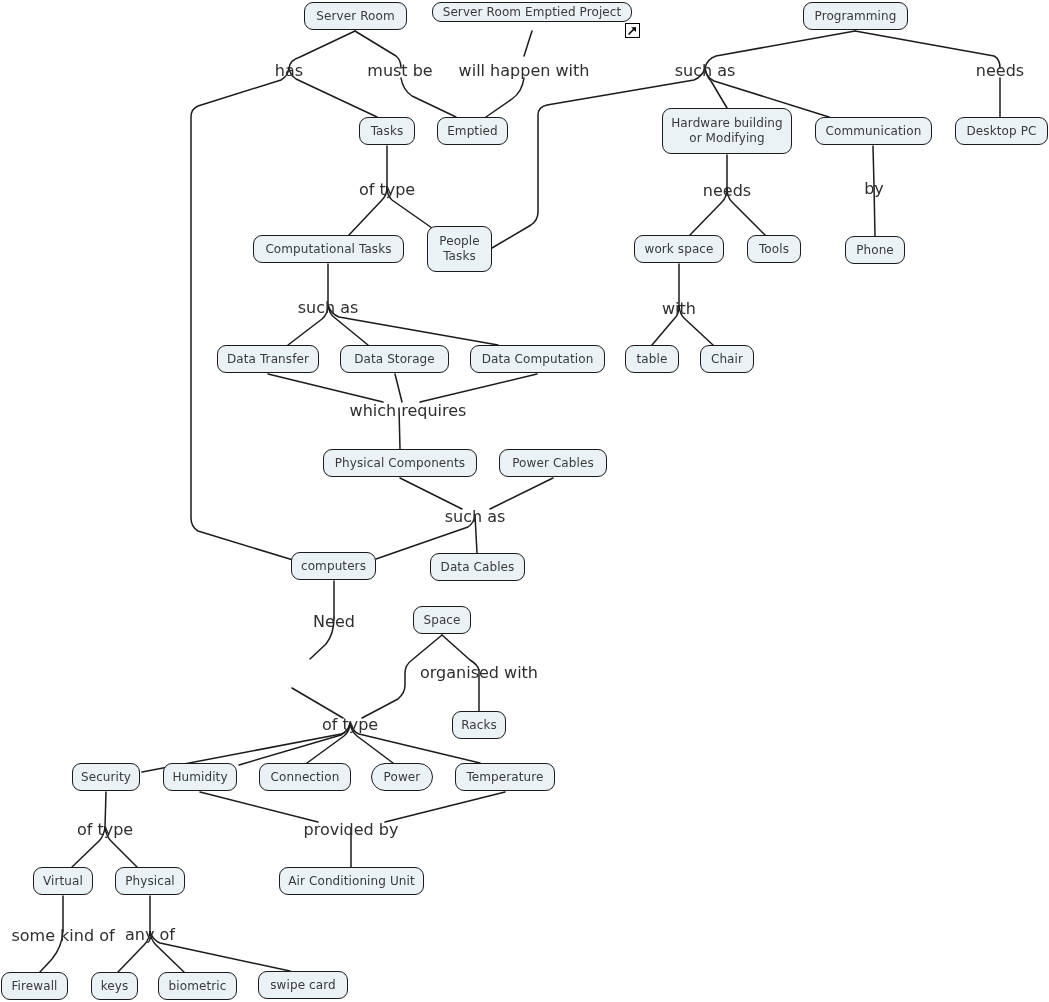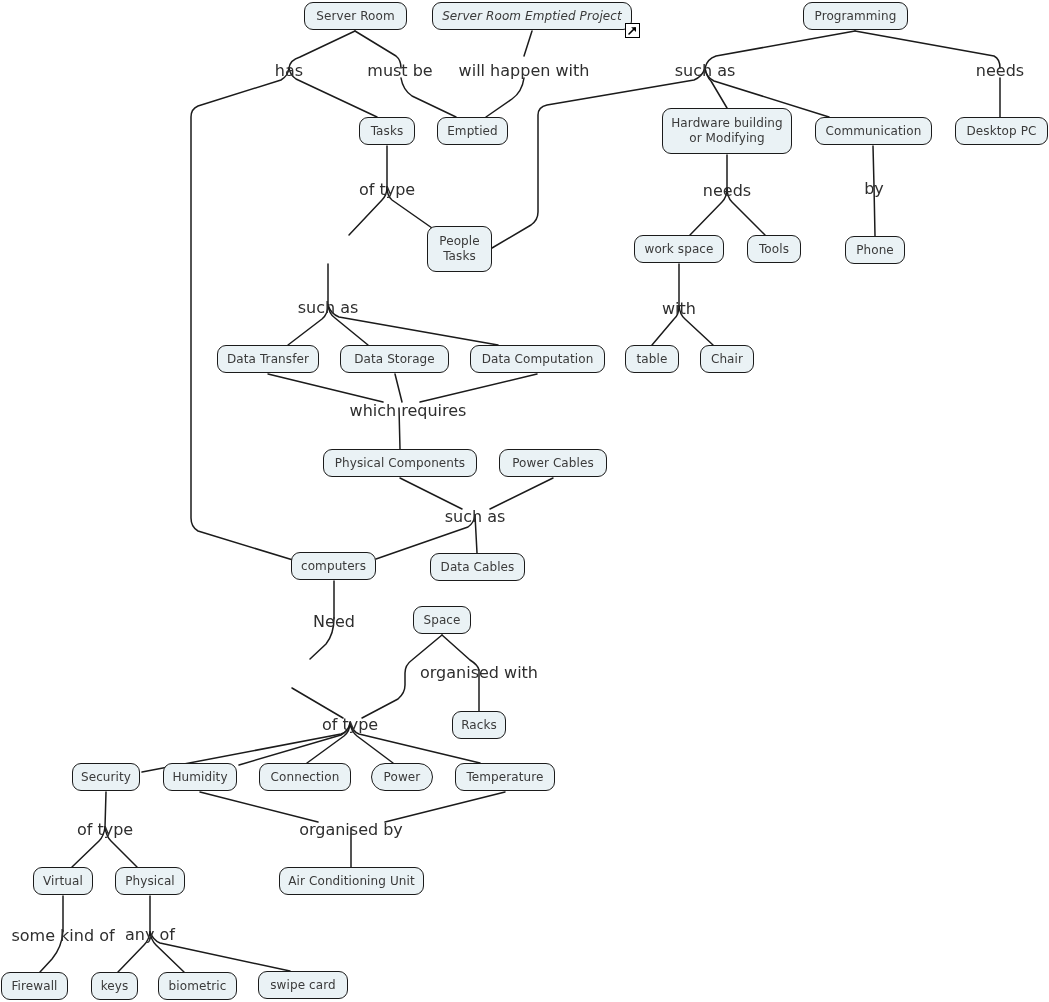--- a/index.html
+++ b/index.html
@@ -159,28 +159,29 @@
       <path d="M 63 931 Q 62 947 52 959 L 40 972"></path>
 
       <path d="M 150 896 L 150 932"></path>
       <path d="M 150 932 Q 149 940 144 945 L 118 972"></path>
       <path d="M 150 932 Q 151 940 156 945 L 184 972"></path>
       <path d="M 150 932 Q 153 940 160 943 L 290 971"></path>
     </g>
   </svg>
 
   <div class="node" style="left: 304px; top: 2px; width: 103px; height: 28px;">Server Room</div>
-  <div class="node" style="left: 432px; top: 2px; width: 200px; height: 28px; font-style: italic;">Server Room Emptied Project</div>
+  <div class="node" style="left: 432px; top: 2px; width: 200px; height: 20px;">Server Room Emptied Project</div>
   <div class="node" style="left: 803px; top: 2px; width: 105px; height: 28px;">Programming</div>
   <div class="node" style="left: 359px; top: 117px; width: 56px; height: 28px;">Tasks</div>
   <div class="node" style="left: 437px; top: 117px; width: 71px; height: 28px;">Emptied</div>
   <div class="node" style="left: 662px; top: 108px; width: 130px; height: 46px;">Hardware building
 or Modifying</div>
   <div class="node" style="left: 815px; top: 117px; width: 117px; height: 28px;">Communication</div>
   <div class="node" style="left: 955px; top: 117px; width: 93px; height: 28px;">Desktop PC</div>
+  <div class="node" style="left: 253px; top: 235px; width: 151px; height: 28px;">Computational Tasks</div>
   <div class="node" style="left: 427px; top: 226px; width: 65px; height: 46px;">People
 Tasks</div>
   <div class="node" style="left: 634px; top: 235px; width: 90px; height: 28px;">work space</div>
   <div class="node" style="left: 747px; top: 235px; width: 54px; height: 28px;">Tools</div>
   <div class="node" style="left: 845px; top: 236px; width: 60px; height: 28px;">Phone</div>
   <div class="node" style="left: 217px; top: 345px; width: 102px; height: 28px;">Data Transfer</div>
   <div class="node" style="left: 340px; top: 345px; width: 109px; height: 28px;">Data Storage</div>
   <div class="node" style="left: 470px; top: 345px; width: 135px; height: 28px;">Data Computation</div>
   <div class="node" style="left: 625px; top: 345px; width: 54px; height: 28px;">table</div>
   <div class="node" style="left: 700px; top: 345px; width: 54px; height: 28px;">Chair</div>
@@ -212,21 +213,21 @@
   <div class="link-label" style="left: 727px; top: 183px;">needs</div>
   <div class="link-label" style="left: 874px; top: 181px;">by</div>
   <div class="link-label" style="left: 328px; top: 300px;">such as</div>
   <div class="link-label" style="left: 679px; top: 301px;">with</div>
   <div class="link-label" style="left: 399px; top: 403px; margin-left: 9px;">which requires</div>
   <div class="link-label" style="left: 475px; top: 509px;">such as</div>
   <div class="link-label" style="left: 334px; top: 614px;">Need</div>
   <div class="link-label" style="left: 479px; top: 665px;">organised with</div>
   <div class="link-label" style="left: 350px; top: 717px;">of type</div>
   <div class="link-label" style="left: 105px; top: 822px;">of type</div>
-  <div class="link-label" style="left: 351px; top: 822px;">organised by</div>
+  <div class="link-label" style="left: 351px; top: 822px;">provided by</div>
   <div class="link-label" style="left: 63px; top: 928px;">some kind of</div>
   <div class="link-label" style="left: 150px; top: 927px;">any of</div>
 
   <div class="ext-badge" style="left: 625px; top: 23px; width: 15px; height: 15px;">
     <svg width="11" height="11" viewBox="0 0 11 11" aria-hidden="true">
       <path d="M2 9 L8 3" stroke="#000" stroke-width="1.6" fill="none" stroke-linecap="round"></path>
       <path d="M4.2 2.3 L9 2.3 L9 7.1 Z" fill="#000"></path>
     </svg>
   </div>
 

